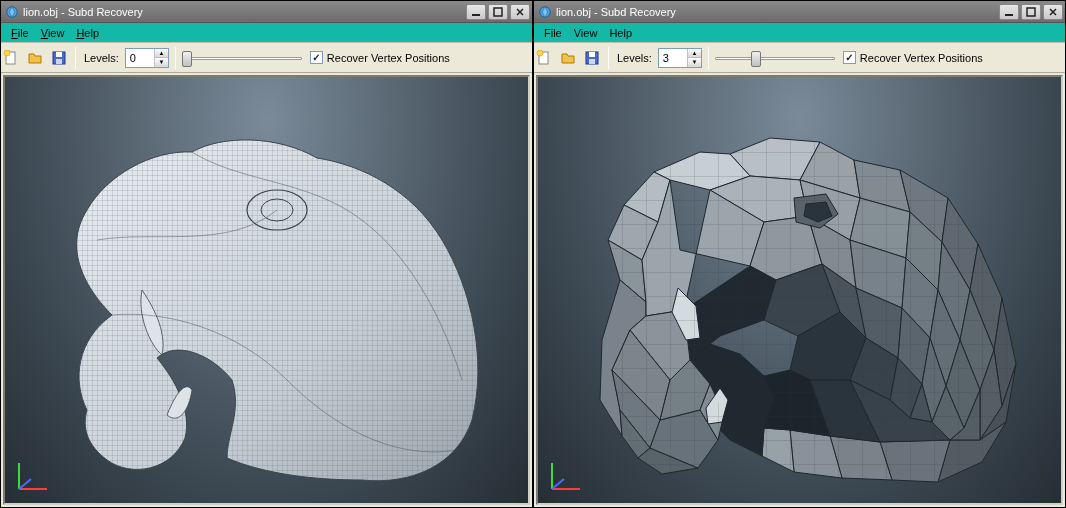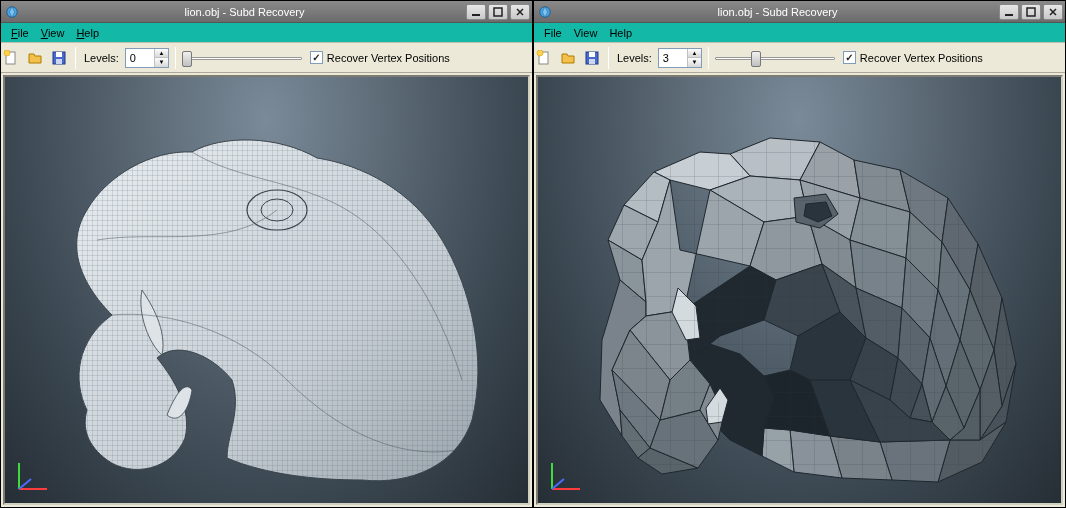--- a/index.html
+++ b/index.html
@@ -29,21 +29,21 @@
     padding: 0 2px 0 4px;
     font-size: 11px;
     border-bottom: 1px solid #555;
   }
   .titlebar .app-icon {
     width: 14px; height: 14px;
     margin-right: 4px;
     display: flex; align-items: center; justify-content: center;
   }
   .titlebar .app-icon svg { width: 14px; height: 14px; }
-  .titlebar .title { flex: 1; text-align: center; }
+  .titlebar .title { flex: 1; }
   .titlebar .winbuttons { display: flex; gap: 2px; }
   .titlebar .winbtn {
     width: 20px; height: 16px;
     background: linear-gradient(#e8e8e8,#c8c8c8);
     border: 1px solid #888;
     border-radius: 2px;
     display: flex; align-items: center; justify-content: center;
     font-size: 10px; font-weight: bold;
     color: #222;
     cursor: pointer;

